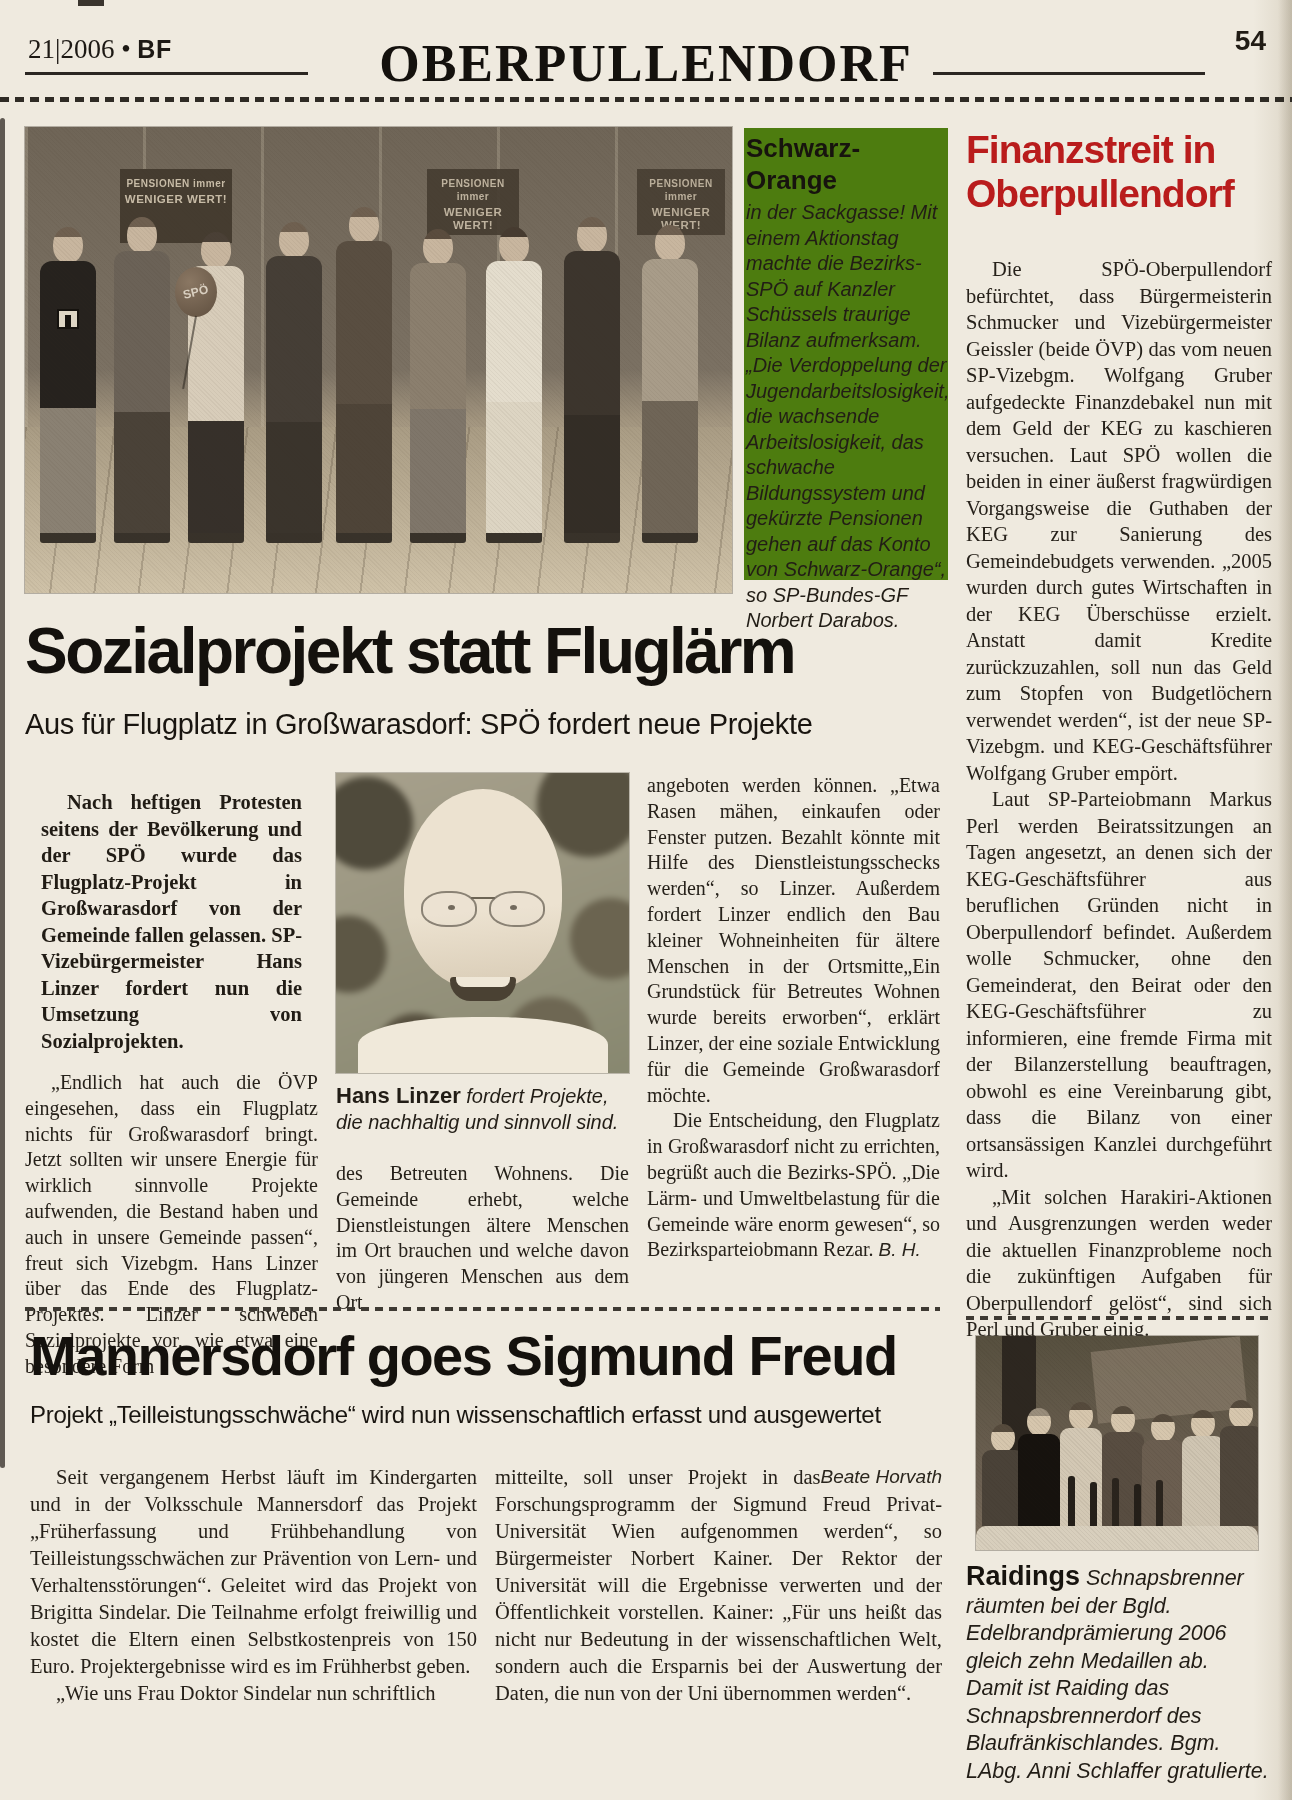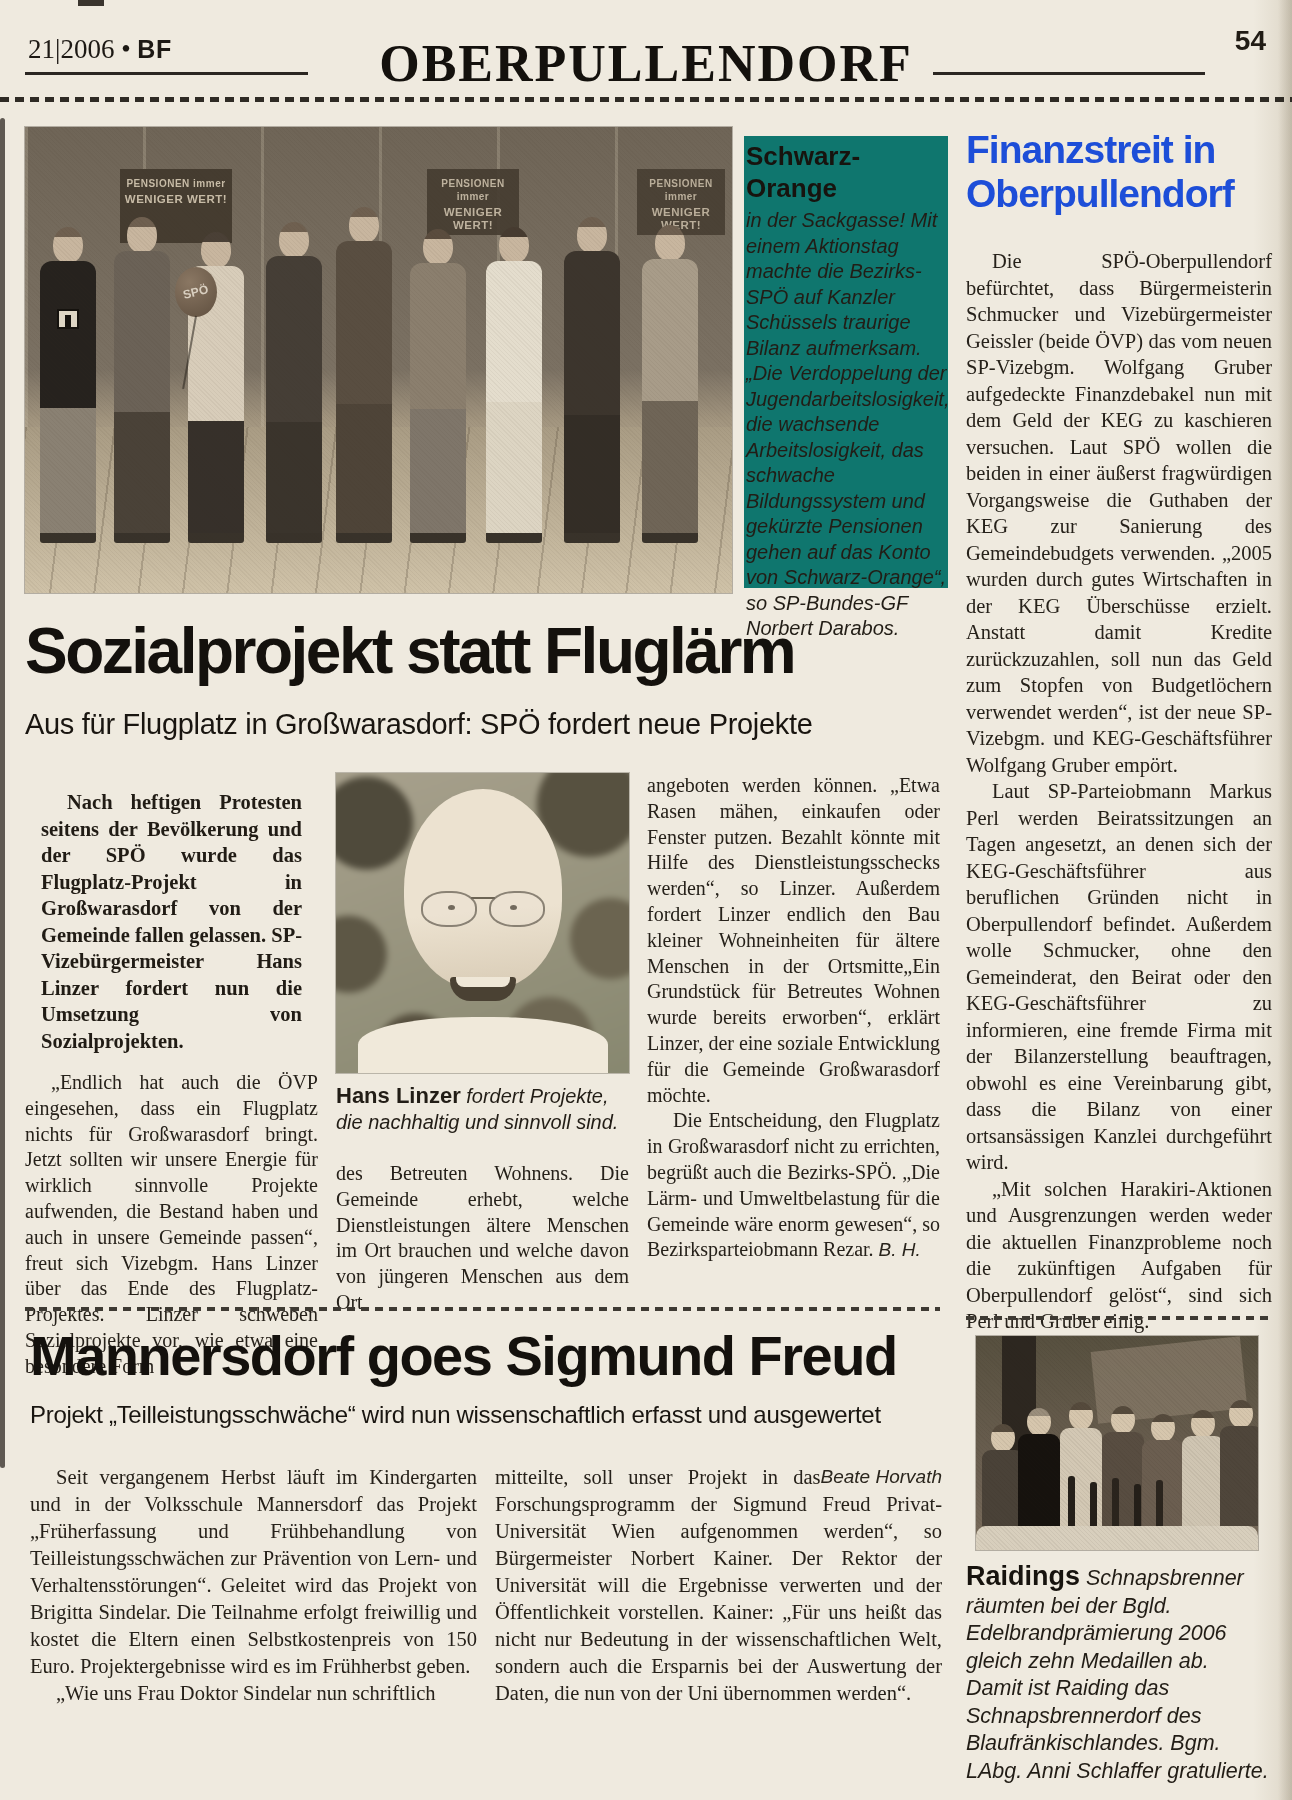--- a/index.html
+++ b/index.html
@@ -66,26 +66,26 @@
     border:2px solid #15120e;z-index:2}
   .tshirt-logo::before{content:"";position:absolute;left:6px;top:4px;width:6px;height:12px;background:#15120e}
   .balloon{position:absolute;left:150px;top:140px;width:42px;height:50px;border-radius:50%;
     background:radial-gradient(circle at 35% 30%,#8a7763,#5f4f3f);z-index:3;
     display:flex;align-items:center;justify-content:center}
   .balloon::after{content:"";position:absolute;left:20px;top:49px;width:2px;height:74px;
     background:rgba(40,35,28,.55);transform:rotate(10deg);transform-origin:top}
   .balloon-label{font:700 12px/12px "Liberation Sans",sans-serif;color:#d9cfc0;transform:rotate(-14deg)}
 
   
-  .photo-caption{position:absolute;left:744px;top:136px;width:204px;height:452px;background:#0f766e;padding:4px 0 0 2px}
+  .photo-caption{position:absolute;left:744px;top:128px;width:204px;height:452px;background:#4d7c0f;padding:4px 0 0 2px}
   .photo-caption .capt{margin:4px 0 0}
 
   
   .finance{position:absolute;left:966px;top:128px;width:306px}
-  .finance h2{margin:0 0 32px;font:700 39px/44px "Liberation Sans",sans-serif;letter-spacing:-1px;color:#1d4ed8}
+  .finance h2{margin:0 0 40px;font:700 39px/44px "Liberation Sans",sans-serif;letter-spacing:-1px;color:#b91c1c}
   .finance .bodytxt{font-size:20.5px;line-height:26.5px}
 
   
   .main-article{position:absolute;left:25px;top:615px;width:915px}
   .main-headline{margin:0;font:700 64px/72px "Liberation Sans",sans-serif;letter-spacing:-2.5px;color:#14110d;white-space:nowrap}
   .subhead{margin:20px 0 0;font:400 29px/34px "Liberation Sans",sans-serif;letter-spacing:-.3px;color:#191510}
   .cols{display:flex;gap:18px;margin-top:32px}
   .col{width:293px}
   .lead{margin:16px;font-weight:700;font-size:20.5px;line-height:26.5px;text-align:justify;text-indent:26px}
 

